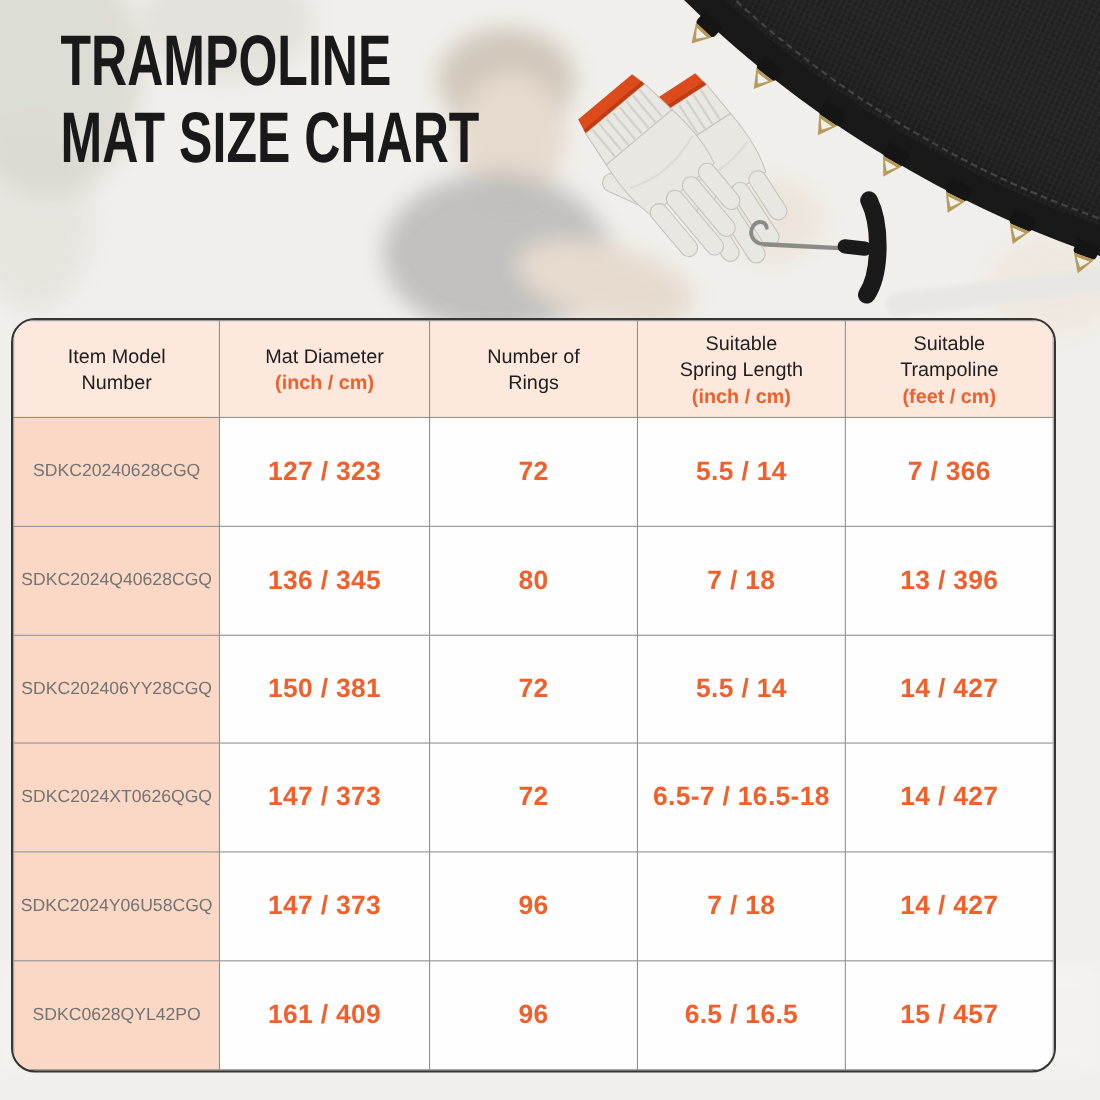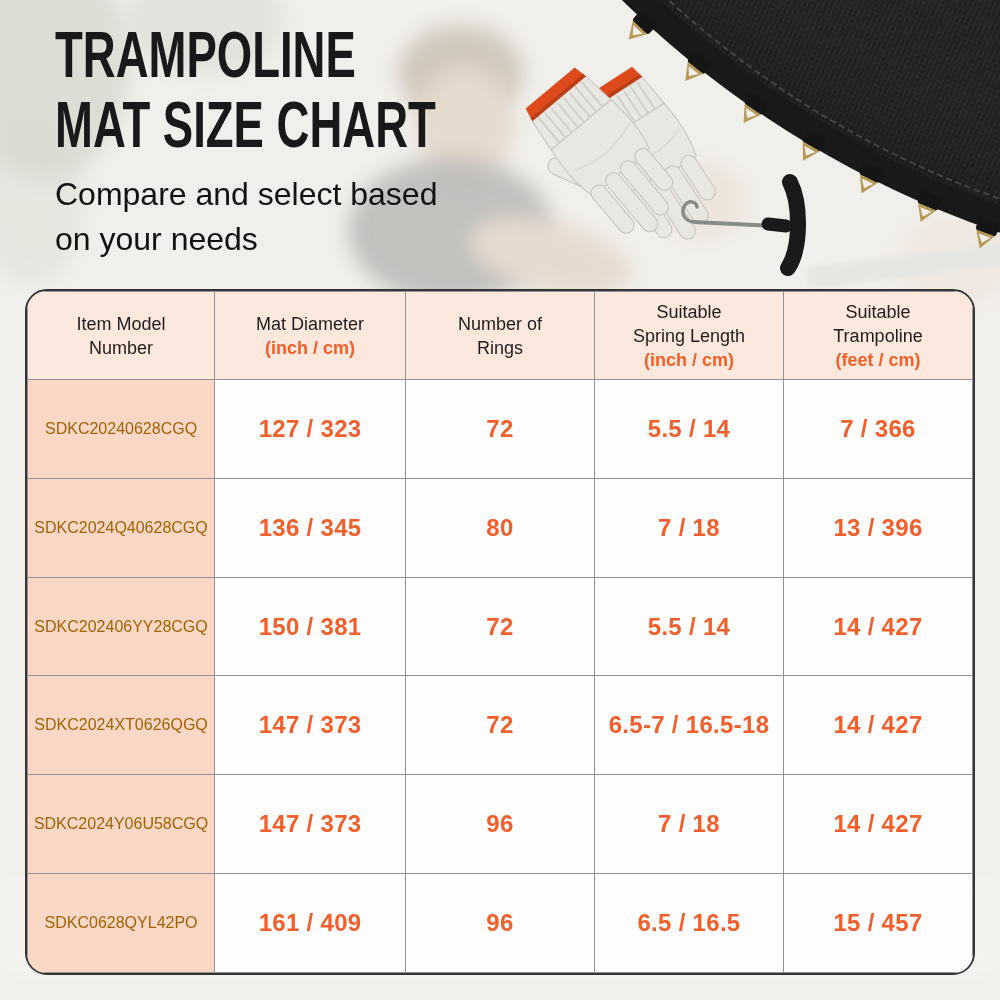--- a/index.html
+++ b/index.html
@@ -46,33 +46,33 @@
   .decor-svg { position:absolute; z-index:2; }
 
   
   .headline { position:absolute; left:55px; top:20px; z-index:3; width:640px; }
   .title { font-weight:700; font-size:65px; line-height:70px; color:#191919;
            letter-spacing:0px; white-space:nowrap; transform:scaleX(.70); transform-origin:0 0; }
   .subtitle { margin-top:12px; font-size:32px; line-height:45px; color:#121212; }
 
   
   .table-wrap {
-    position:absolute; left:25px; top:289px; width:950px; height:686px; z-index:4;
+    position:absolute; left:10px; top:289px; width:950px; height:686px; z-index:4;
     border:2px solid #353535; border-radius:22px; overflow:hidden; background:#fff;
   }
   table { width:100%; height:100%; border-collapse:collapse; table-layout:fixed; }
   col.c1 { width:19.8%; } col.c2 { width:20.2%; } col.c3,col.c4,col.c5 { width:20%; }
   th, td { border:1px solid #919191; text-align:center; vertical-align:middle; padding:2px; }
   thead tr { height:88px; }
   tbody tr { height:85px; }
   thead th { background:#fce8dc; font-weight:400; font-size:18px; color:#1e1e1e; line-height:24px; }
   thead th .unit { display:block; color:#f15f2a; font-weight:700; }
   thead th .l1, thead th .l2 { display:block; }
   thead th .l2:empty, thead th .unit:empty { display:none; }
-  td.model { background:#fbd8c5; font-size:16px; color:#a16207; }
+  td.model { background:#fbd8c5; font-size:16px; color:#737373; }
   td.val   { background:#fefefe; color:#f15f2a; font-weight:700; font-size:24px; letter-spacing:.3px; }
 </style>
 </head>
 <body>
 
 <div class="bg-photo">
   <div class="blob b-foliage1"></div>
   <div class="blob b-foliage2"></div>
   <div class="blob b-foliage3"></div>
   <div class="blob b-hair"></div>
@@ -141,24 +141,20 @@
   <path d="M44,62 L122,66" stroke="#8a8a86" stroke-width="4" fill="none"></path>
   <path d="M118,64 L136,66" stroke="#1a1a1a" stroke-width="13" stroke-linecap="round" fill="none"></path>
   <path d="M140,22 C151,44 151,88 138,108" stroke="#1a1a1a" stroke-width="16" stroke-linecap="round" fill="none"></path>
 </svg>
 
 <div class="headline">
   <div class="title">
     <div>TRAMPOLINE</div>
     <div>MAT SIZE CHART</div>
   </div>
-  <div class="subtitle">
-    <div>Compare and select based</div>
-    <div>on your needs</div>
-  </div>
 </div>
 
 <div class="table-wrap">
   <table>
     <colgroup>
         <col class="c1">
         <col class="c2">
         <col class="c3">
         <col class="c4">
         <col class="c5">

